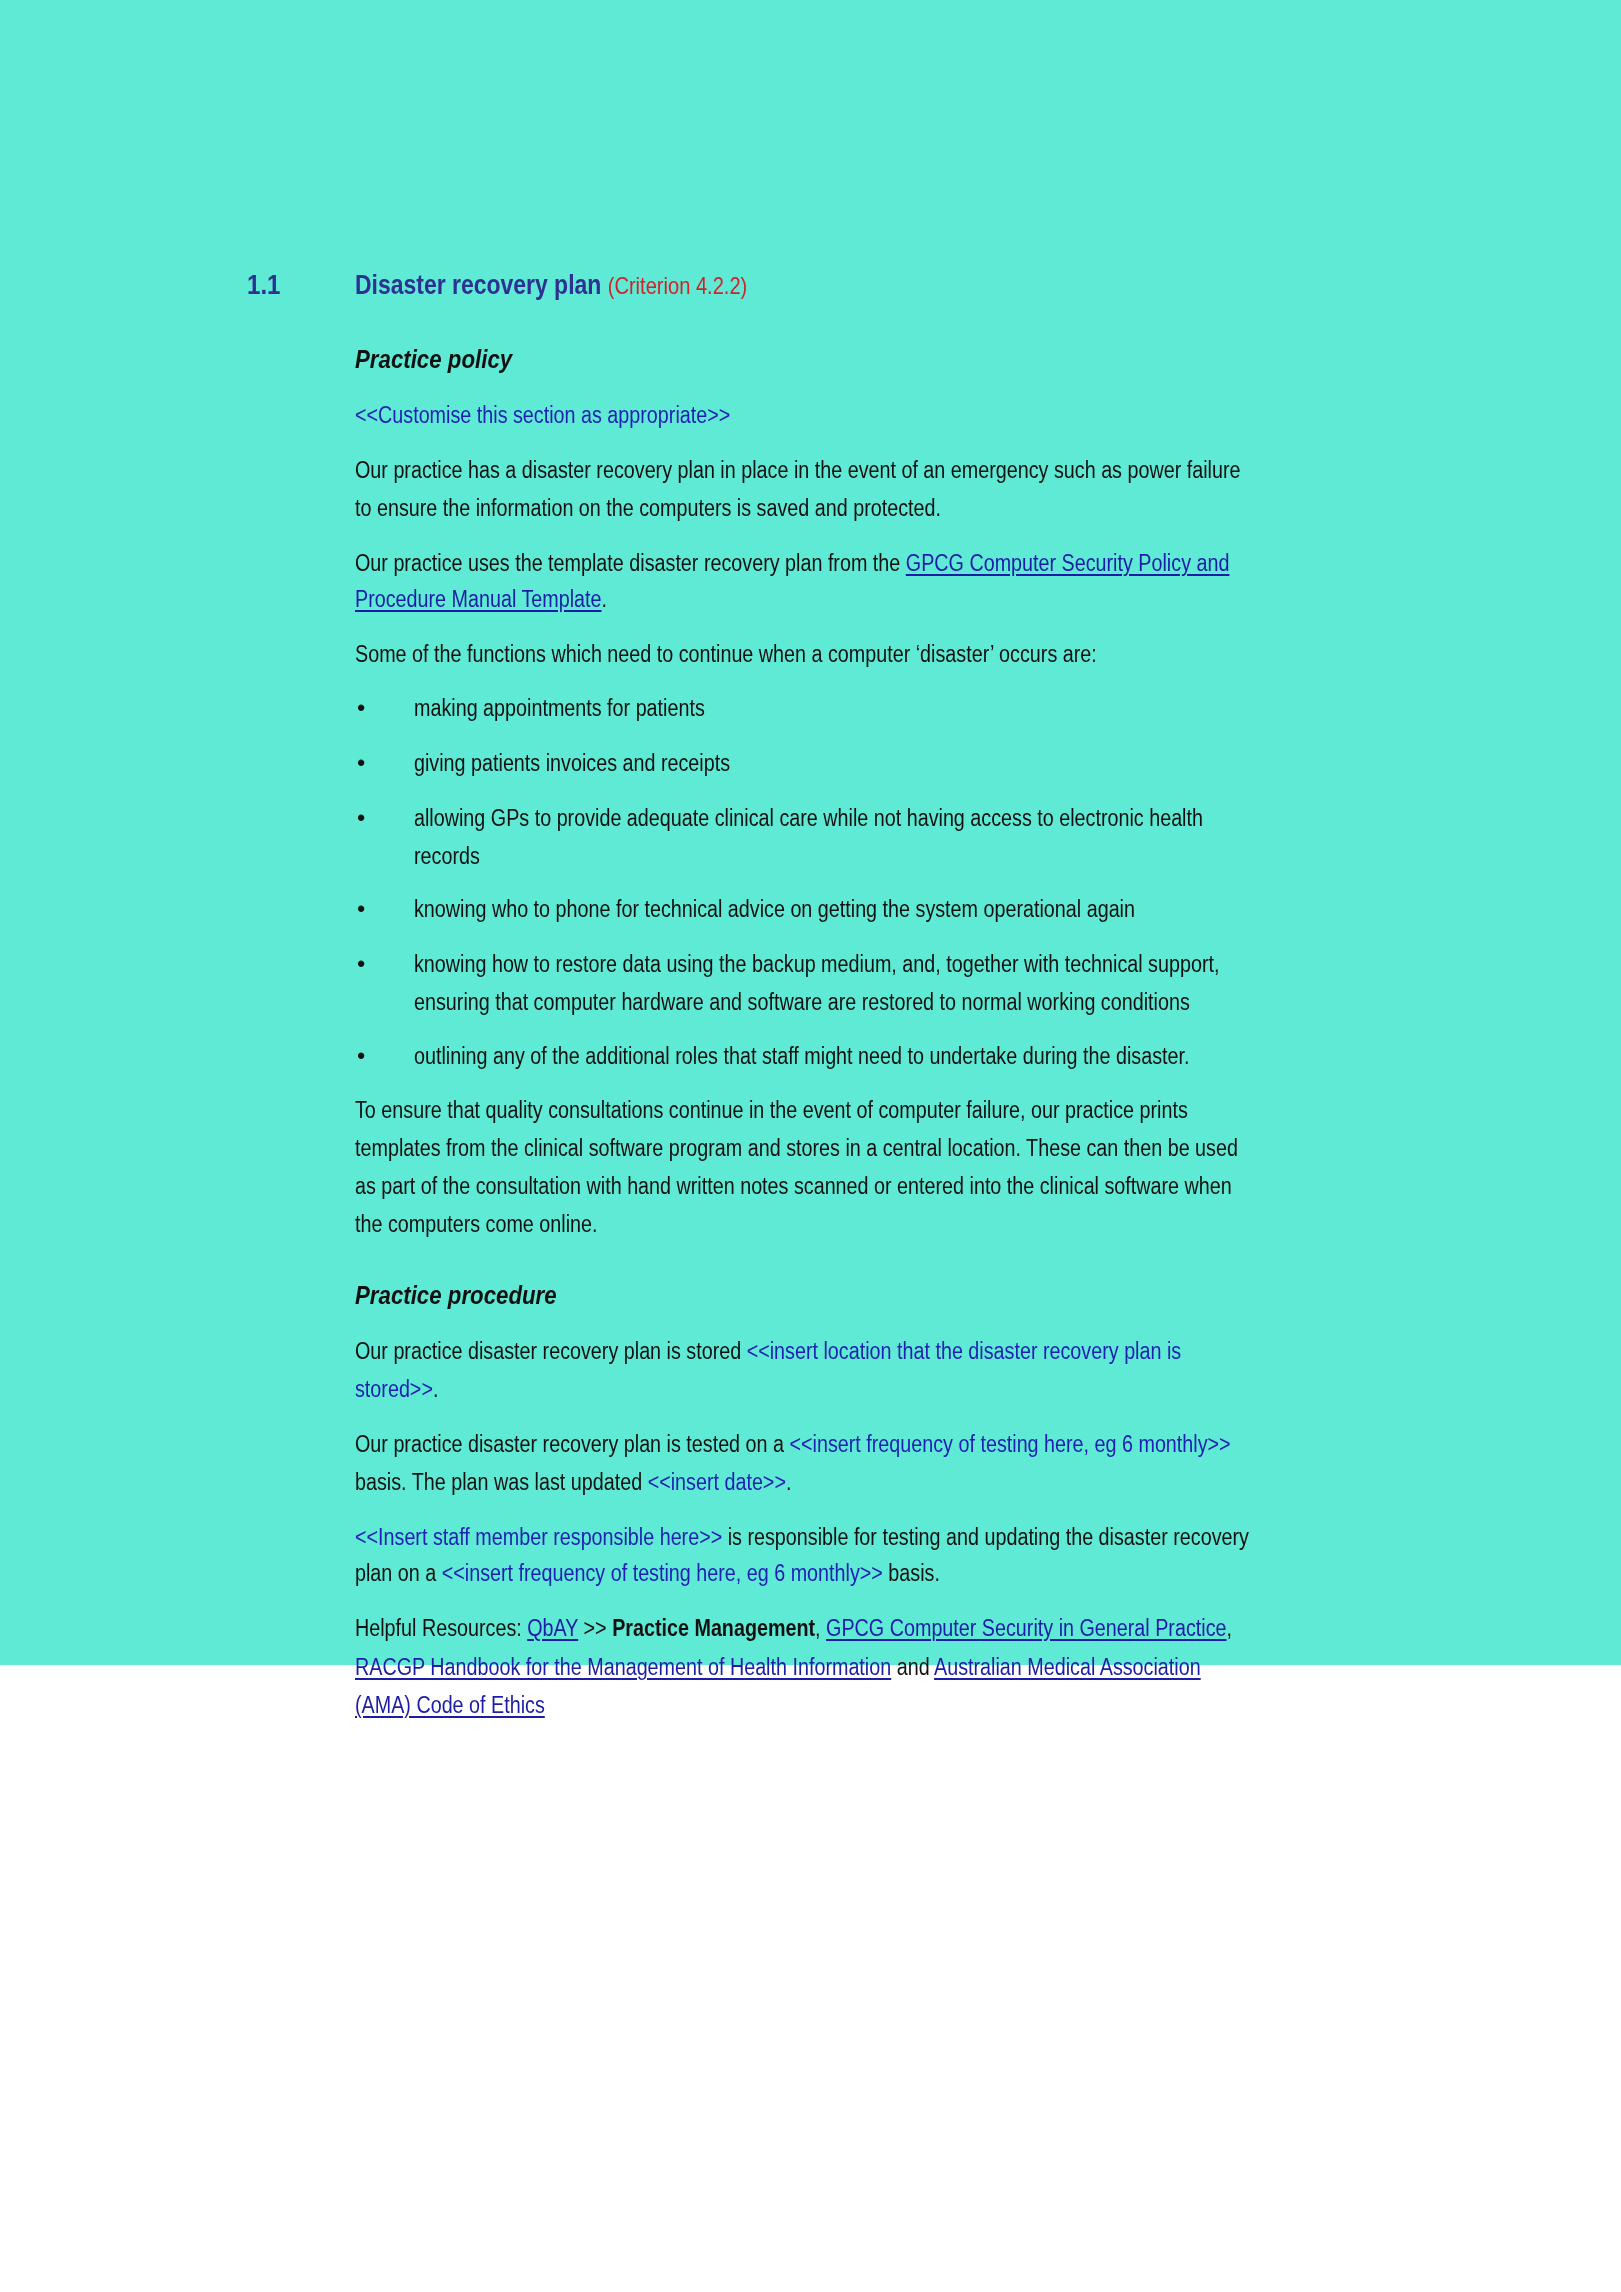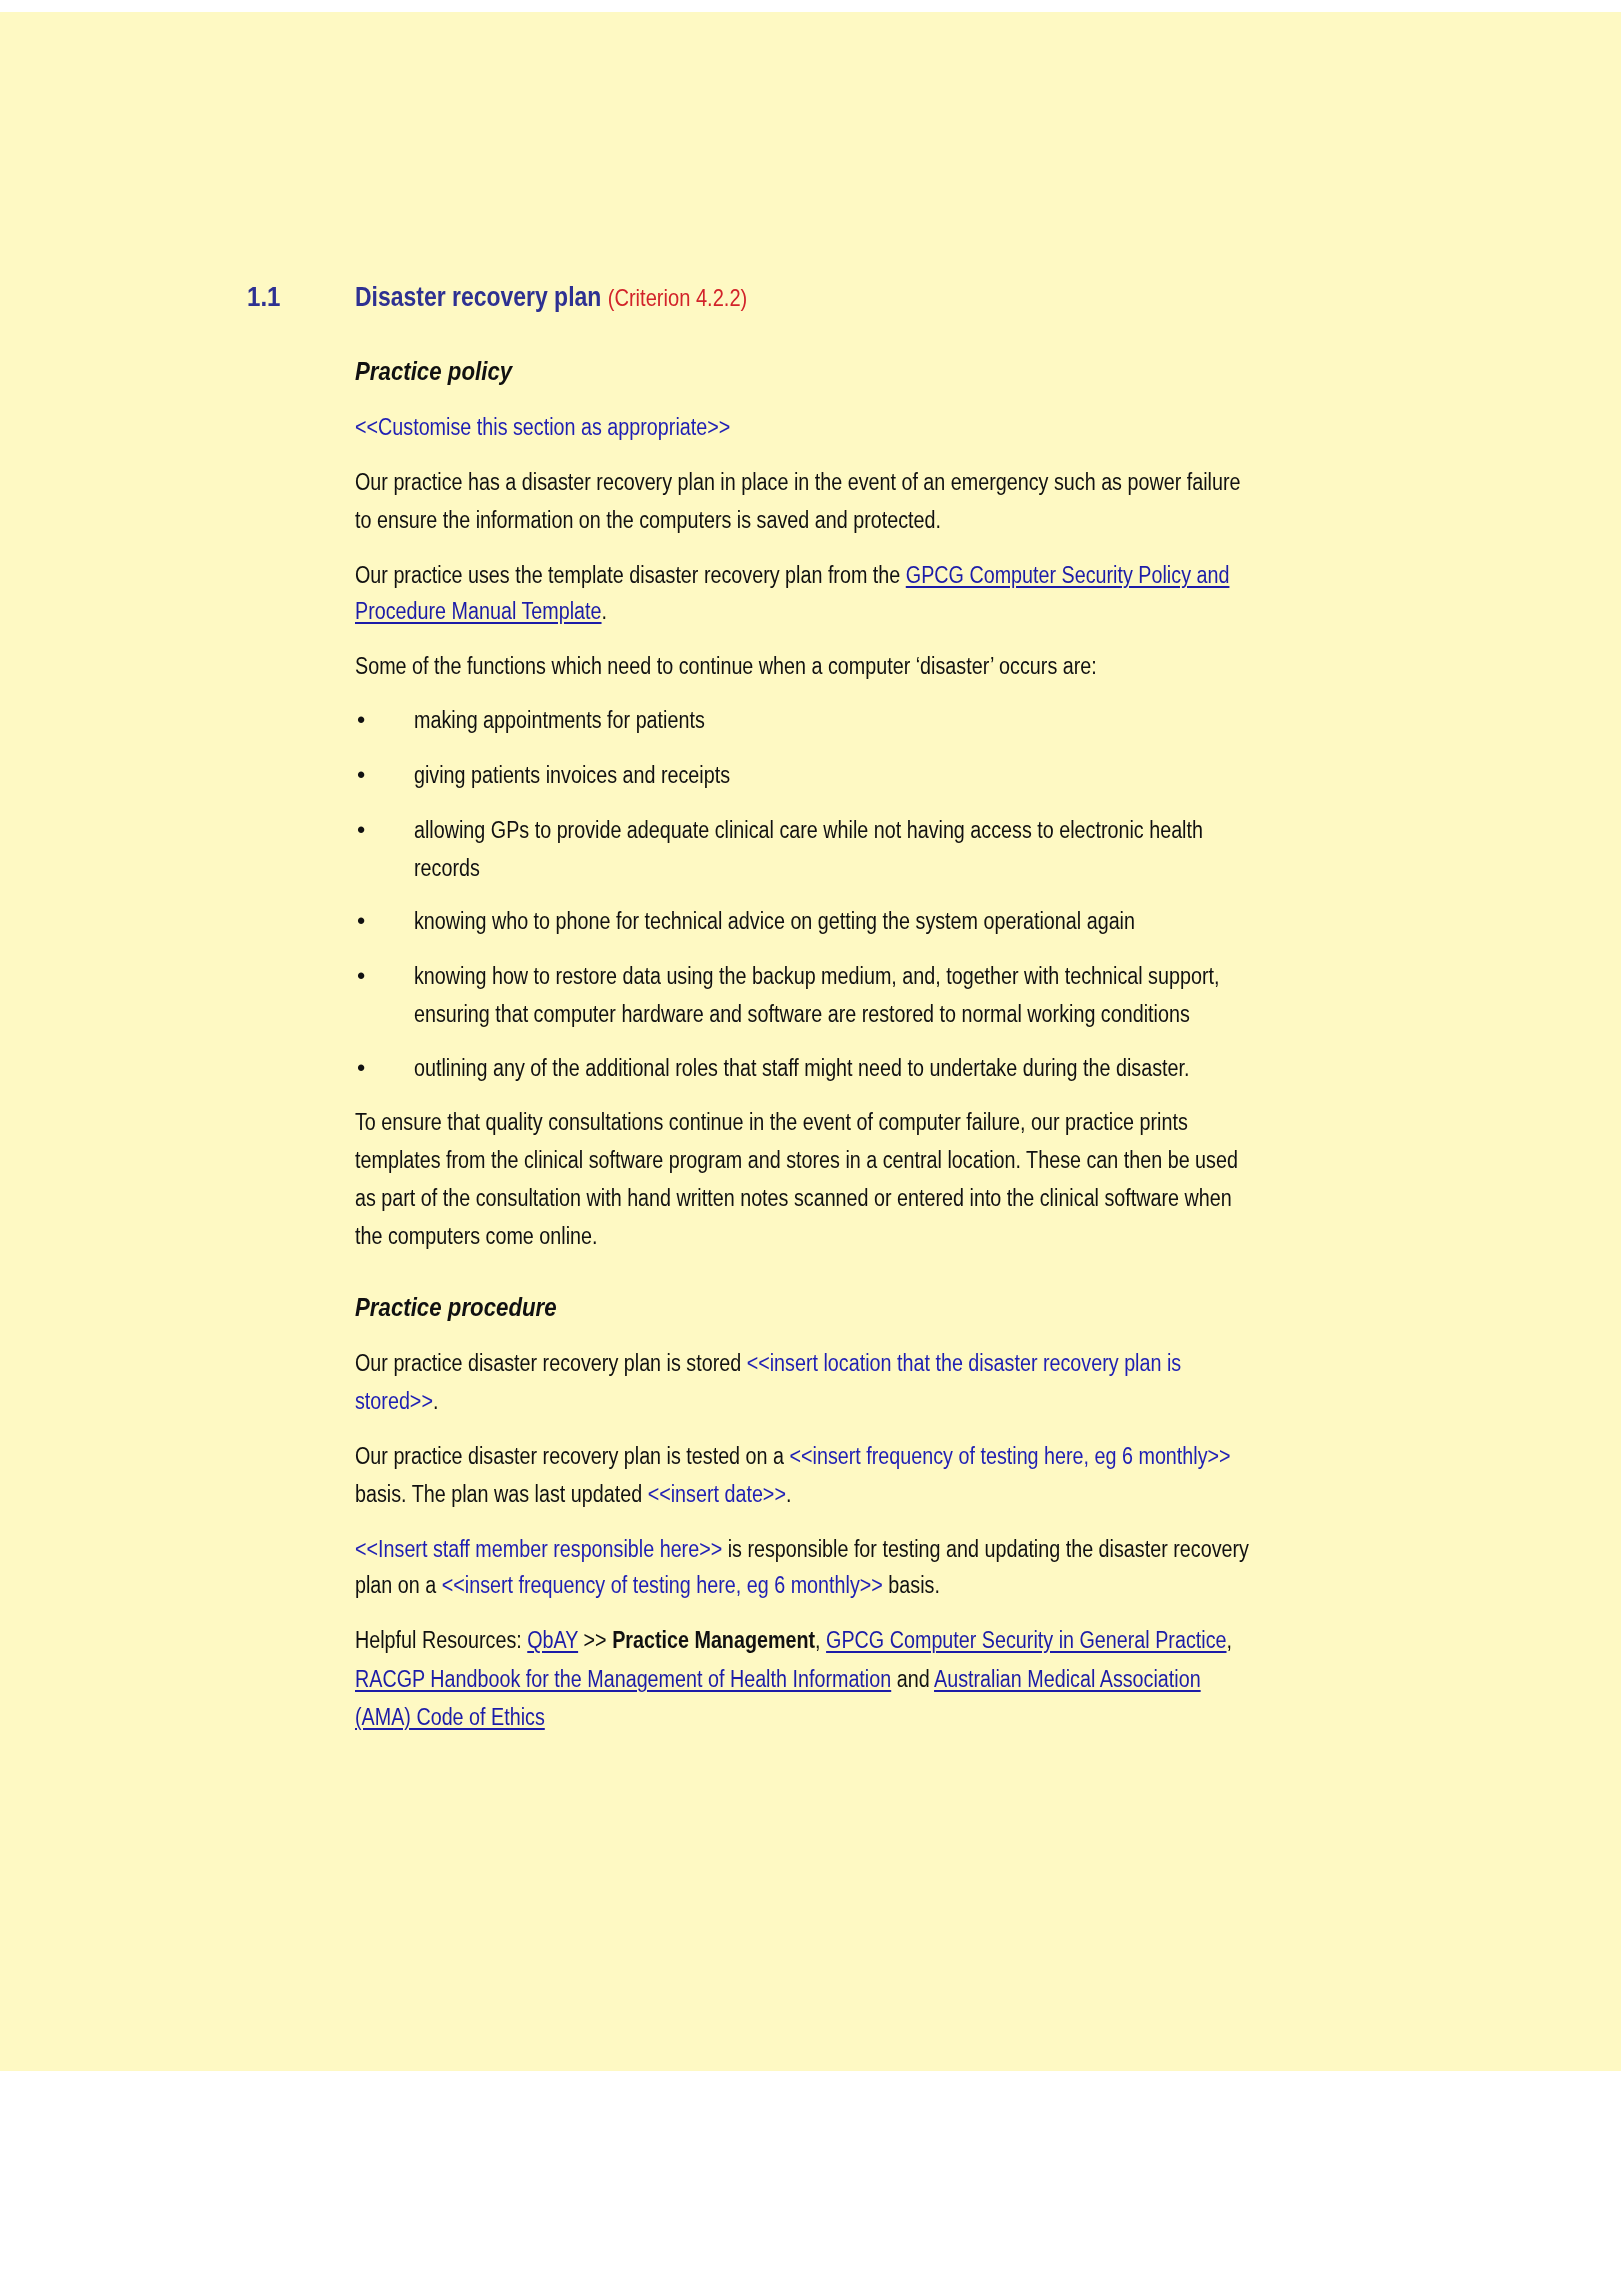--- a/index.html
+++ b/index.html
@@ -1,18 +1,18 @@
 <!DOCTYPE html>
 <html><head>
 <meta charset="utf-8">
 <style>
   html, body { margin: 0; padding: 0; background: #ffffff; }
   body { width: 1621px; height: 2293px; position: relative; overflow: hidden;
          font-family: "Liberation Sans", sans-serif; color: #111111; }
-  .page { position: absolute; left: 0; top: 12px; width: 1621px; height: 2059px; background: #fef9c3; }
+  .page { position: absolute; left: 0; top: 0; width: 1621px; height: 1665px; background: #5eead4; }
   .ln { position: absolute; left: 355px; white-space: nowrap; font-size: 23.5px; line-height: 27.4px;
         transform: scaleX(0.84); transform-origin: left center; }
   .ln.indent { left: 414px; }
   .bullet { position: absolute; left: 357px; font-size: 23.5px; line-height: 27.4px; }
   .ph { color: #1f1fb4; }
   .lk { color: #1c1ca8; text-decoration: underline; text-underline-offset: 2.9px; }
   .b { font-weight: bold; }
   .sec-num { position: absolute; left: 247px; top: 267px; font-size: 28px; line-height: 35px;
              font-weight: bold; color: #2e3192; transform: scaleX(0.86); transform-origin: left center; }
   .sec-title { position: absolute; left: 355px; top: 267px; font-size: 28px; line-height: 35px; white-space: nowrap;

